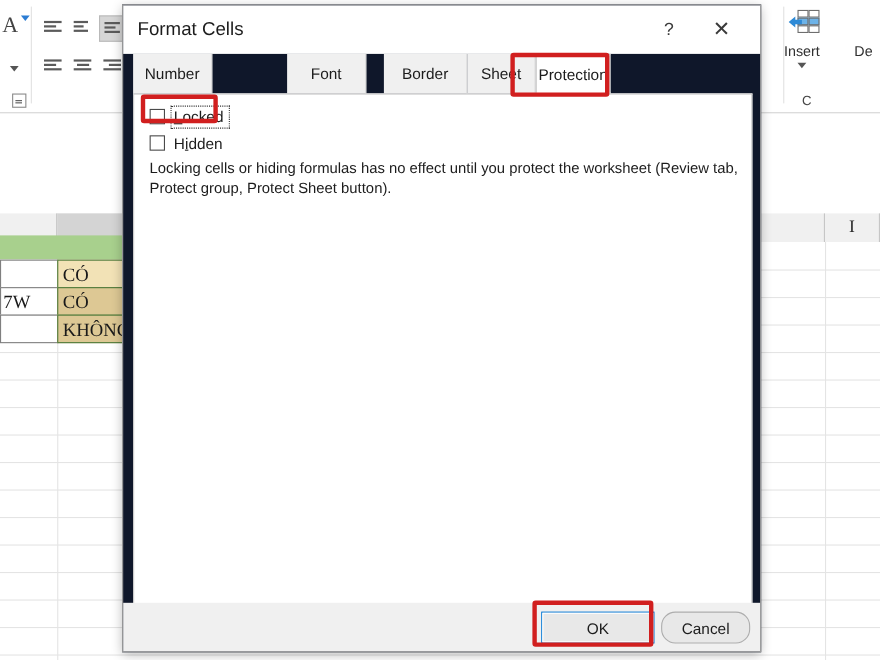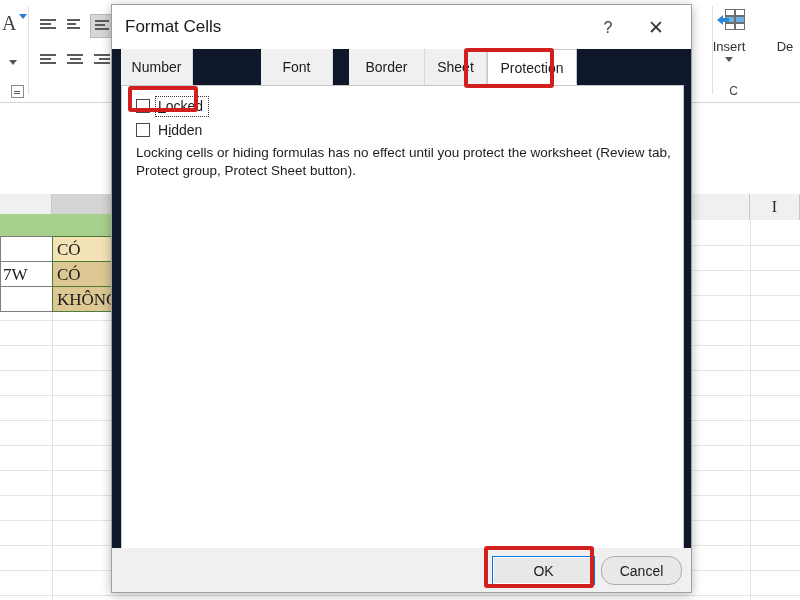--- a/index.html
+++ b/index.html
@@ -248,21 +248,21 @@
     <div class="dlg-title-text">Format Cells</div>
     <div class="dlg-help">?</div>
     <div class="dlg-close">✕</div>
   </div>
 
   <div class="tabstrip">
     <div class="tab" style="left:0px;width:72px;">Number</div>
     <div class="tab" style="left:140px;width:72px;">Font</div>
     <div class="tab" style="left:228px;width:76px;">Border</div>
     <div class="tab" style="left:304px;width:62px;">Sheet</div>
-    <div class="tab active" style="left:366px;width:90px;">Protection</div>
+    <div class="tab active" style="left:366px;width:68px;">Protection</div>
   </div>
 
   <div class="dlg-body">
 
     <div class="cbrow" style="top:12px;">
       <span class="cbbox"></span>
       <span class="cblabel"><u>L</u>ocked</span>
       <span class="focusring" style="width:52px;right:auto;"></span>
     </div>
 

